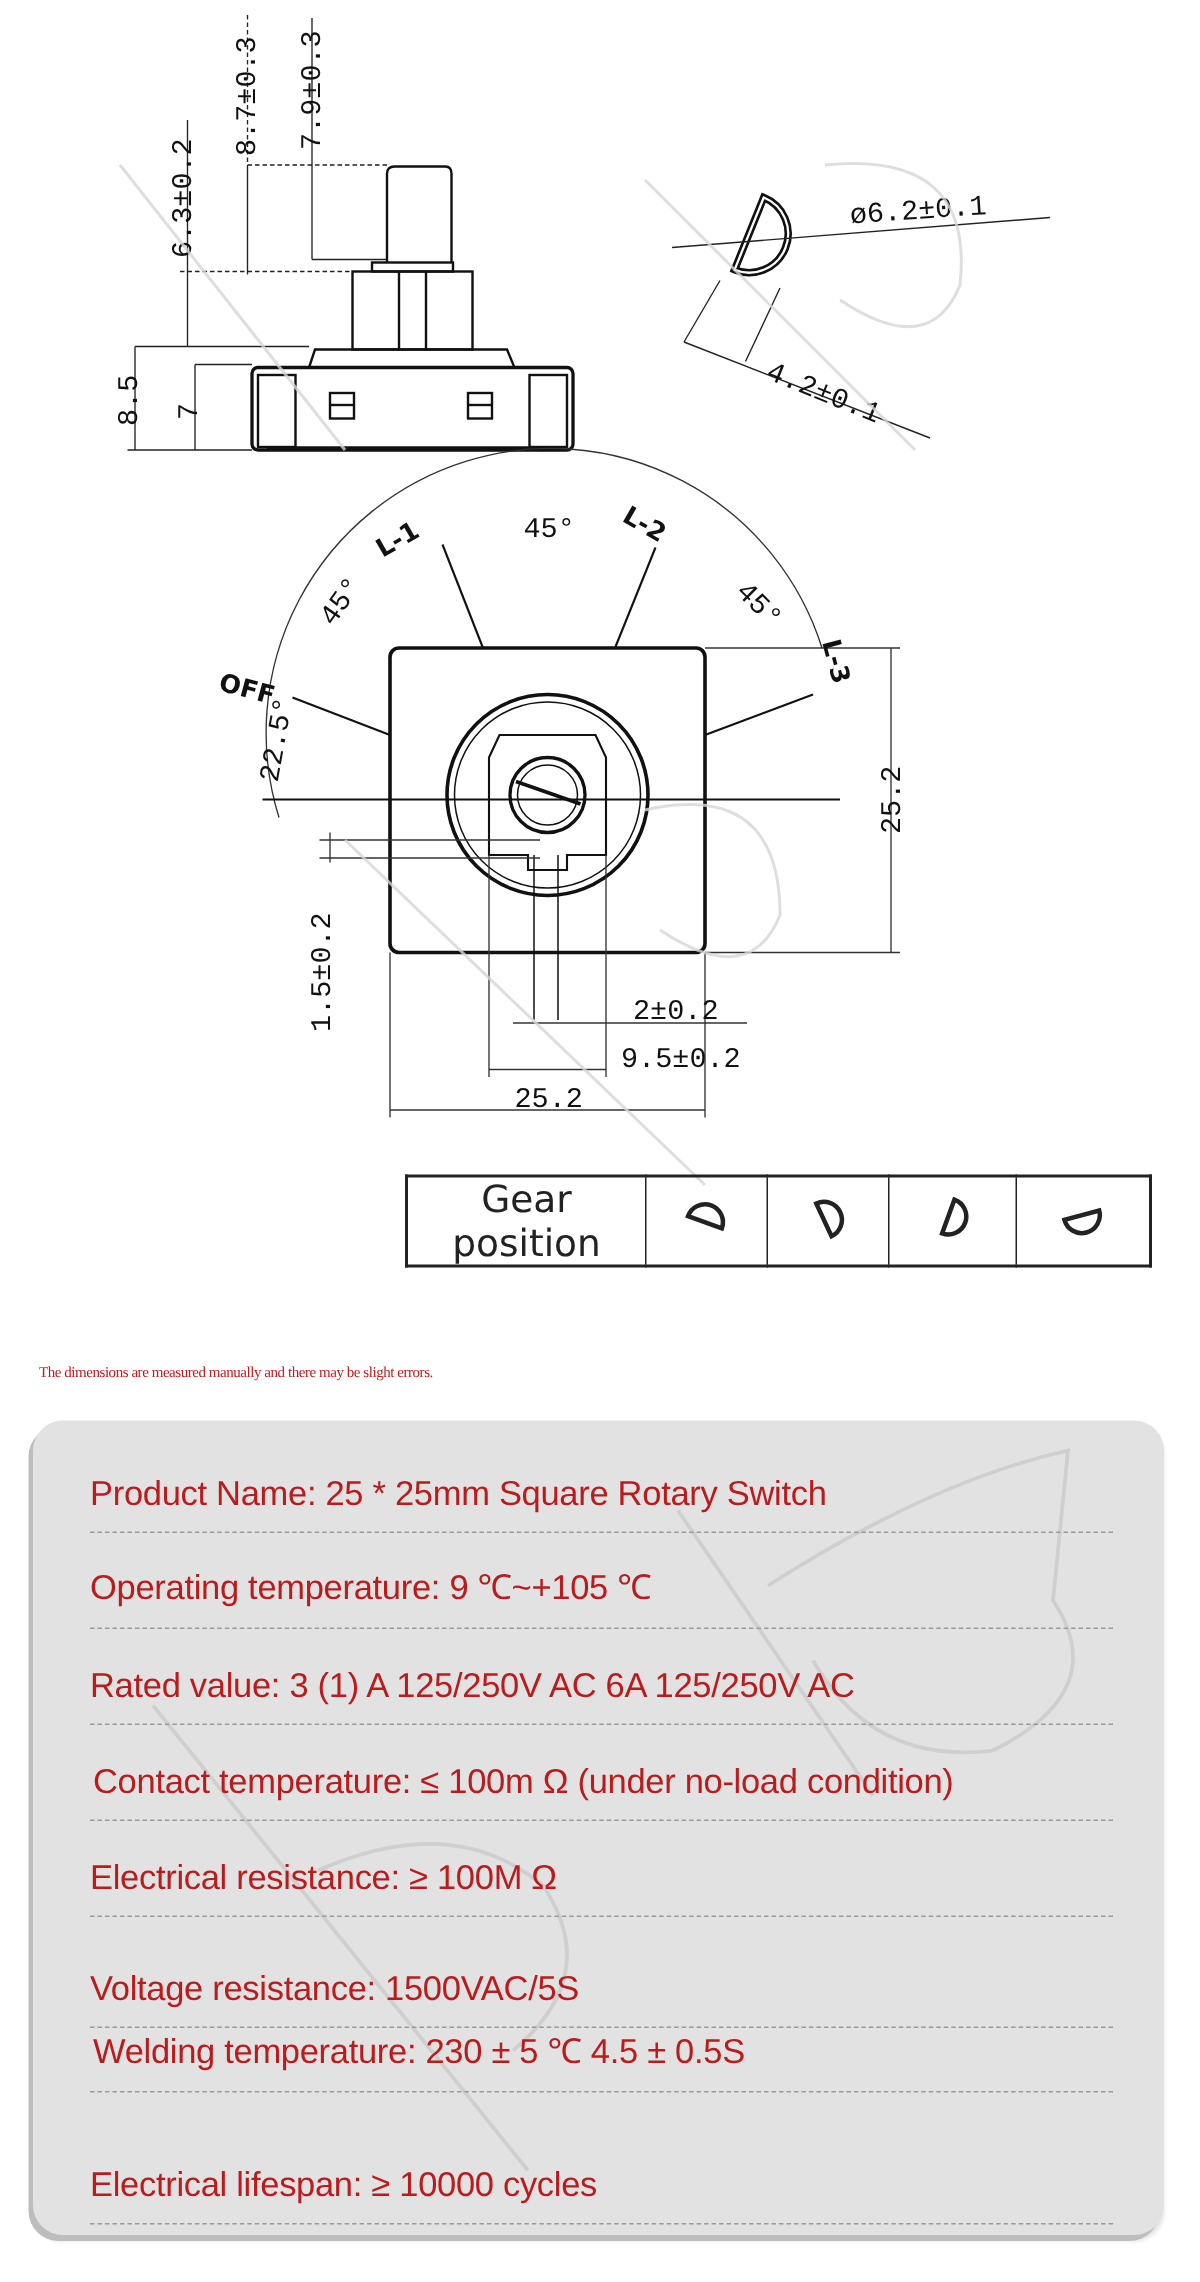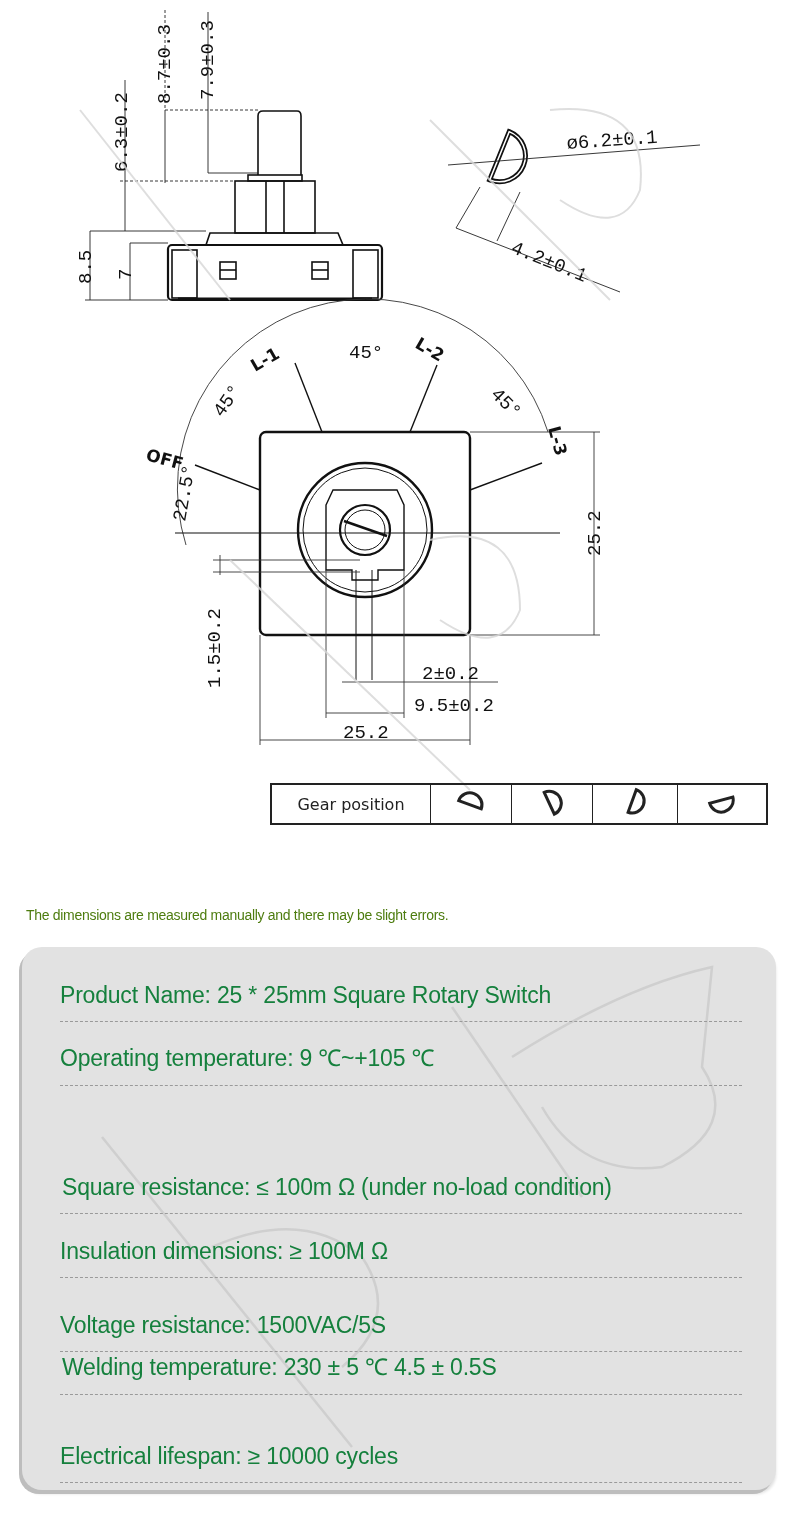--- a/index.html
+++ b/index.html
@@ -2,30 +2,30 @@
 <html><head>
 <meta charset="utf-8">
 <style>
   html, body { margin: 0; padding: 0; background: #ffffff; }
   body { width: 800px; height: 1521px; position: relative; overflow: hidden; font-family: "Liberation Sans", sans-serif; }
   .drawing { position: absolute; left: 0; top: 0; width: 800px; height: 900px; }
   .drawing svg { position: absolute; left: 0; top: 0; }
   .dim-text { font-family: "Liberation Mono", "DejaVu Sans Mono", monospace; fill: #111; font-size: 19px; }
   .gear-table { position: absolute; left: 270px; top: 783px; border-collapse: collapse; border: 2px solid #222; }
   .gear-table td { border: 1.5px solid #222; text-align: center; height: 38px; padding: 0; }
-  .gear-table .hdr { width: 158px; font-family: "DejaVu Sans", sans-serif; font-size: 16px; color: #222; }
+  .gear-table .hdr { width: 158px; font-family: "DejaVu Sans", sans-serif; font-size: 25px; color: #222; }
   .gear-table .c1 { width: 80px; }
   .gear-table .c2 { width: 80px; }
   .gear-table .c3 { width: 84px; }
   .gear-table .c4 { width: 88px; }
   .gear-table .state-val { font-family: "DejaVu Serif", serif; font-size: 16px; font-weight: bold; color: #111; }
-  .note { position: absolute; left: 26px; top: 908px; font-family: Liberation Sans, sans-serif; font-size: 14px; line-height: 15px; color: #4d7c0f; letter-spacing: -0.3px; }
+  .note { position: absolute; left: 26px; top: 908px; font-family: Liberation Serif, serif; font-size: 10px; line-height: 15px; color: #b91c1c; letter-spacing: -0.3px; }
   .spec-card { position: absolute; left: 22px; top: 947px; width: 754px; height: 543px; background: #e2e2e2; border-radius: 20px; box-shadow: -3px 4px 0 #bdbdbd, 0 4px 3px rgba(0,0,0,0.12); overflow: hidden; }
   .spec-row { position: absolute; left: 38px; width: 682px; height: 64px; border-bottom: 1px dashed #9a9a9a; }
-  .spec-text { position: absolute; left: 0; bottom: 12px; font-family: "Liberation Sans", sans-serif; font-size: 23px; color: #15803d; white-space: nowrap; letter-spacing: -0.2px; }
+  .spec-text { position: absolute; left: 0; bottom: 12px; font-family: "Liberation Sans", sans-serif; font-size: 23px; color: #b91c1c; white-space: nowrap; letter-spacing: -0.2px; }
   .watermark { position: absolute; pointer-events: none; }
 </style>
 </head>
 <body>
 
 <div class="drawing">
   <svg width="800" height="900" viewBox="0 0 800 900" xmlns="http://www.w3.org/2000/svg">
 
     <g stroke="#111" fill="none" stroke-width="1.6">
 
@@ -194,25 +194,28 @@
       <path d="M80 190 L330 500"></path>
       <path d="M190 300 Q280 260 340 310 Q380 370 320 420"></path>
     </g>
   </svg>
   <div class="spec-row" style="top:10px">
     <span class="spec-text">Product Name: 25 * 25mm Square Rotary Switch</span>
   </div>
   <div class="spec-row" style="top:74px">
     <span class="spec-text">Operating temperature: 9 ℃~+105 ℃</span>
   </div>
+  <div class="spec-row" style="top:138px">
+    <span class="spec-text">Rated value: 3 (1) A 125/250V AC 6A 125/250V AC</span>
+  </div>
   <div class="spec-row" style="top:202px">
-    <span class="spec-text" style="left:2px">Square resistance: ≤ 100m Ω (under no-load condition)</span>
+    <span class="spec-text" style="left:2px">Contact temperature: ≤ 100m Ω (under no-load condition)</span>
   </div>
   <div class="spec-row" style="top:266px">
-    <span class="spec-text">Insulation dimensions: ≥ 100M Ω</span>
+    <span class="spec-text">Electrical resistance: ≥ 100M Ω</span>
   </div>
   <div class="spec-row" style="top:340px">
     <span class="spec-text">Voltage resistance: 1500VAC/5S</span>
   </div>
   <div class="spec-row" style="top:383px">
     <span class="spec-text" style="left:2px">Welding temperature: 230 ± 5 ℃ 4.5 ± 0.5S</span>
   </div>
   <div class="spec-row" style="top:471px">
     <span class="spec-text">Electrical lifespan: ≥ 10000 cycles</span>
   </div>

